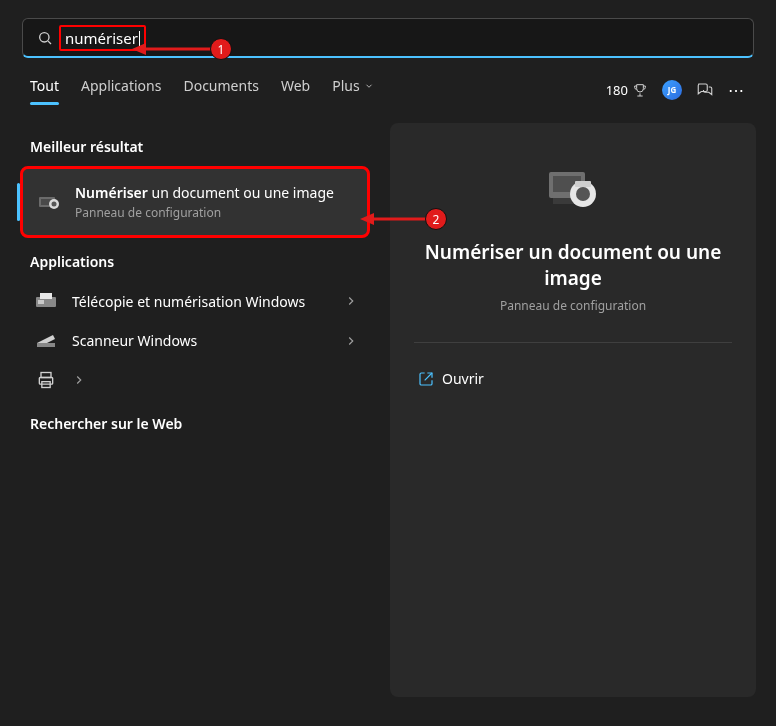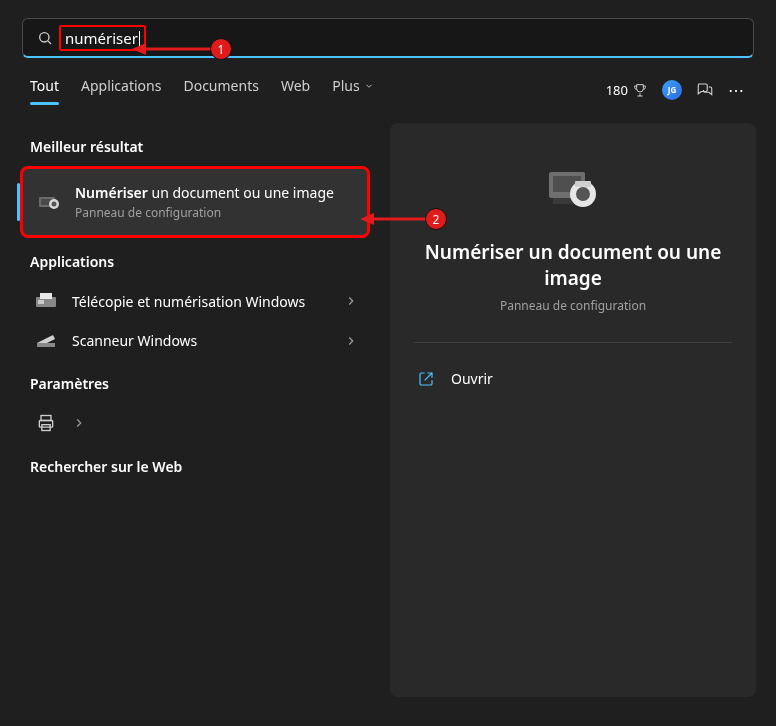--- a/index.html
+++ b/index.html
@@ -146,21 +146,21 @@
   .preview-sub {
     font-size: 12px; color: #a0a0a0; margin-top: 6px;
   }
   .divider {
     height: 1px; background: #3f3f3f;
     width: 100%;
     margin: 28px 0 18px 0;
   }
   .action-row {
     align-self: stretch;
-    display: flex; align-items: center; gap: 17px;
+    display: flex; align-items: center; gap: 8px;
     padding: 8px 4px;
     cursor: pointer; border-radius: 4px;
     color: #4cc2ff;
   }
   .action-row span.lbl { color: #fff; font-size: 14px; }
   
   .arrow {
     position: absolute;
     pointer-events: none;
   }
@@ -265,21 +265,20 @@
             </svg>
         </div>
         <div class="labels">
           <div class="title">Scanneur Windows</div>
         </div>
         <svg class="chev" width="14" height="14" viewBox="0 0 24 24" fill="none" stroke="#a0a0a0" stroke-width="2">
             <polyline points="9 18 15 12 9 6"></polyline>
           </svg>
       </div>
 
-      <div class="section-hdr">Paramètres</div>
 
       <div class="row">
         <div class="icon-slot">
           <svg width="20" height="20" viewBox="0 0 24 24" fill="none" stroke="#d0d0d0" stroke-width="1.6">
               <rect x="6" y="3" width="12" height="6"></rect>
               <rect x="4" y="9" width="16" height="8" rx="1"></rect>
               <rect x="7" y="14" width="10" height="7"></rect>
             </svg>
         </div>
         <svg class="chev" width="14" height="14" viewBox="0 0 24 24" fill="none" stroke="#a0a0a0" stroke-width="2">

